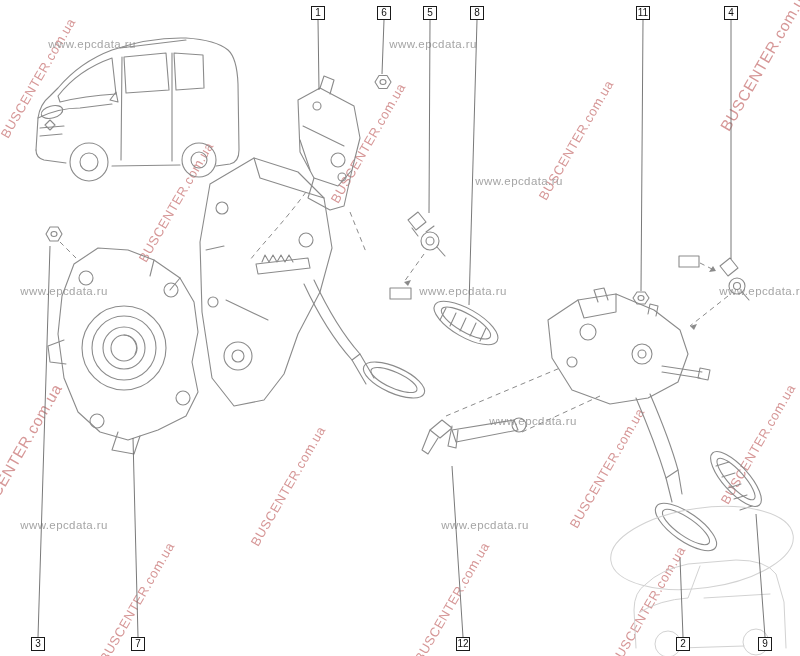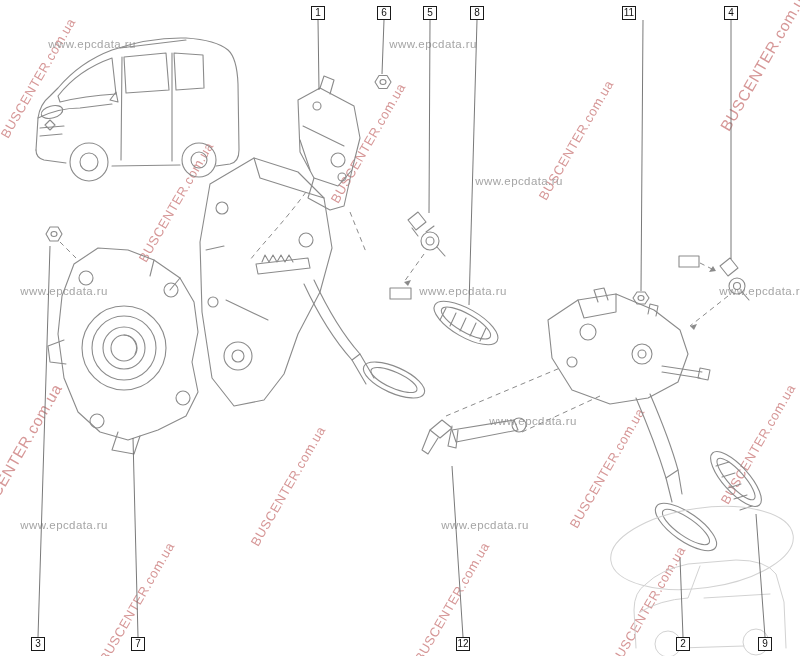--- a/index.html
+++ b/index.html
@@ -250,21 +250,21 @@
         <line x1="683" y1="637" x2="680" y2="558" class="leader"></line>
         <line x1="765" y1="637" x2="756" y2="514" class="leader"></line>
       </g>
   </svg>
 
   <div id="callout-layer">
       <div class="callout" style="left: 311px; top: 6px;">1</div>
       <div class="callout" style="left: 377px; top: 6px;">6</div>
       <div class="callout" style="left: 423px; top: 6px;">5</div>
       <div class="callout" style="left: 470px; top: 6px;">8</div>
-      <div class="callout" style="left: 622px; top: 6px;">11</div>
+      <div class="callout" style="left: 636px; top: 6px;">11</div>
       <div class="callout" style="left: 724px; top: 6px;">4</div>
       <div class="callout" style="left: 31px; top: 637px;">3</div>
       <div class="callout" style="left: 131px; top: 637px;">7</div>
       <div class="callout" style="left: 456px; top: 637px;">12</div>
       <div class="callout" style="left: 676px; top: 637px;">2</div>
       <div class="callout" style="left: 758px; top: 637px;">9</div>
     </div>
 
 
 </div>

